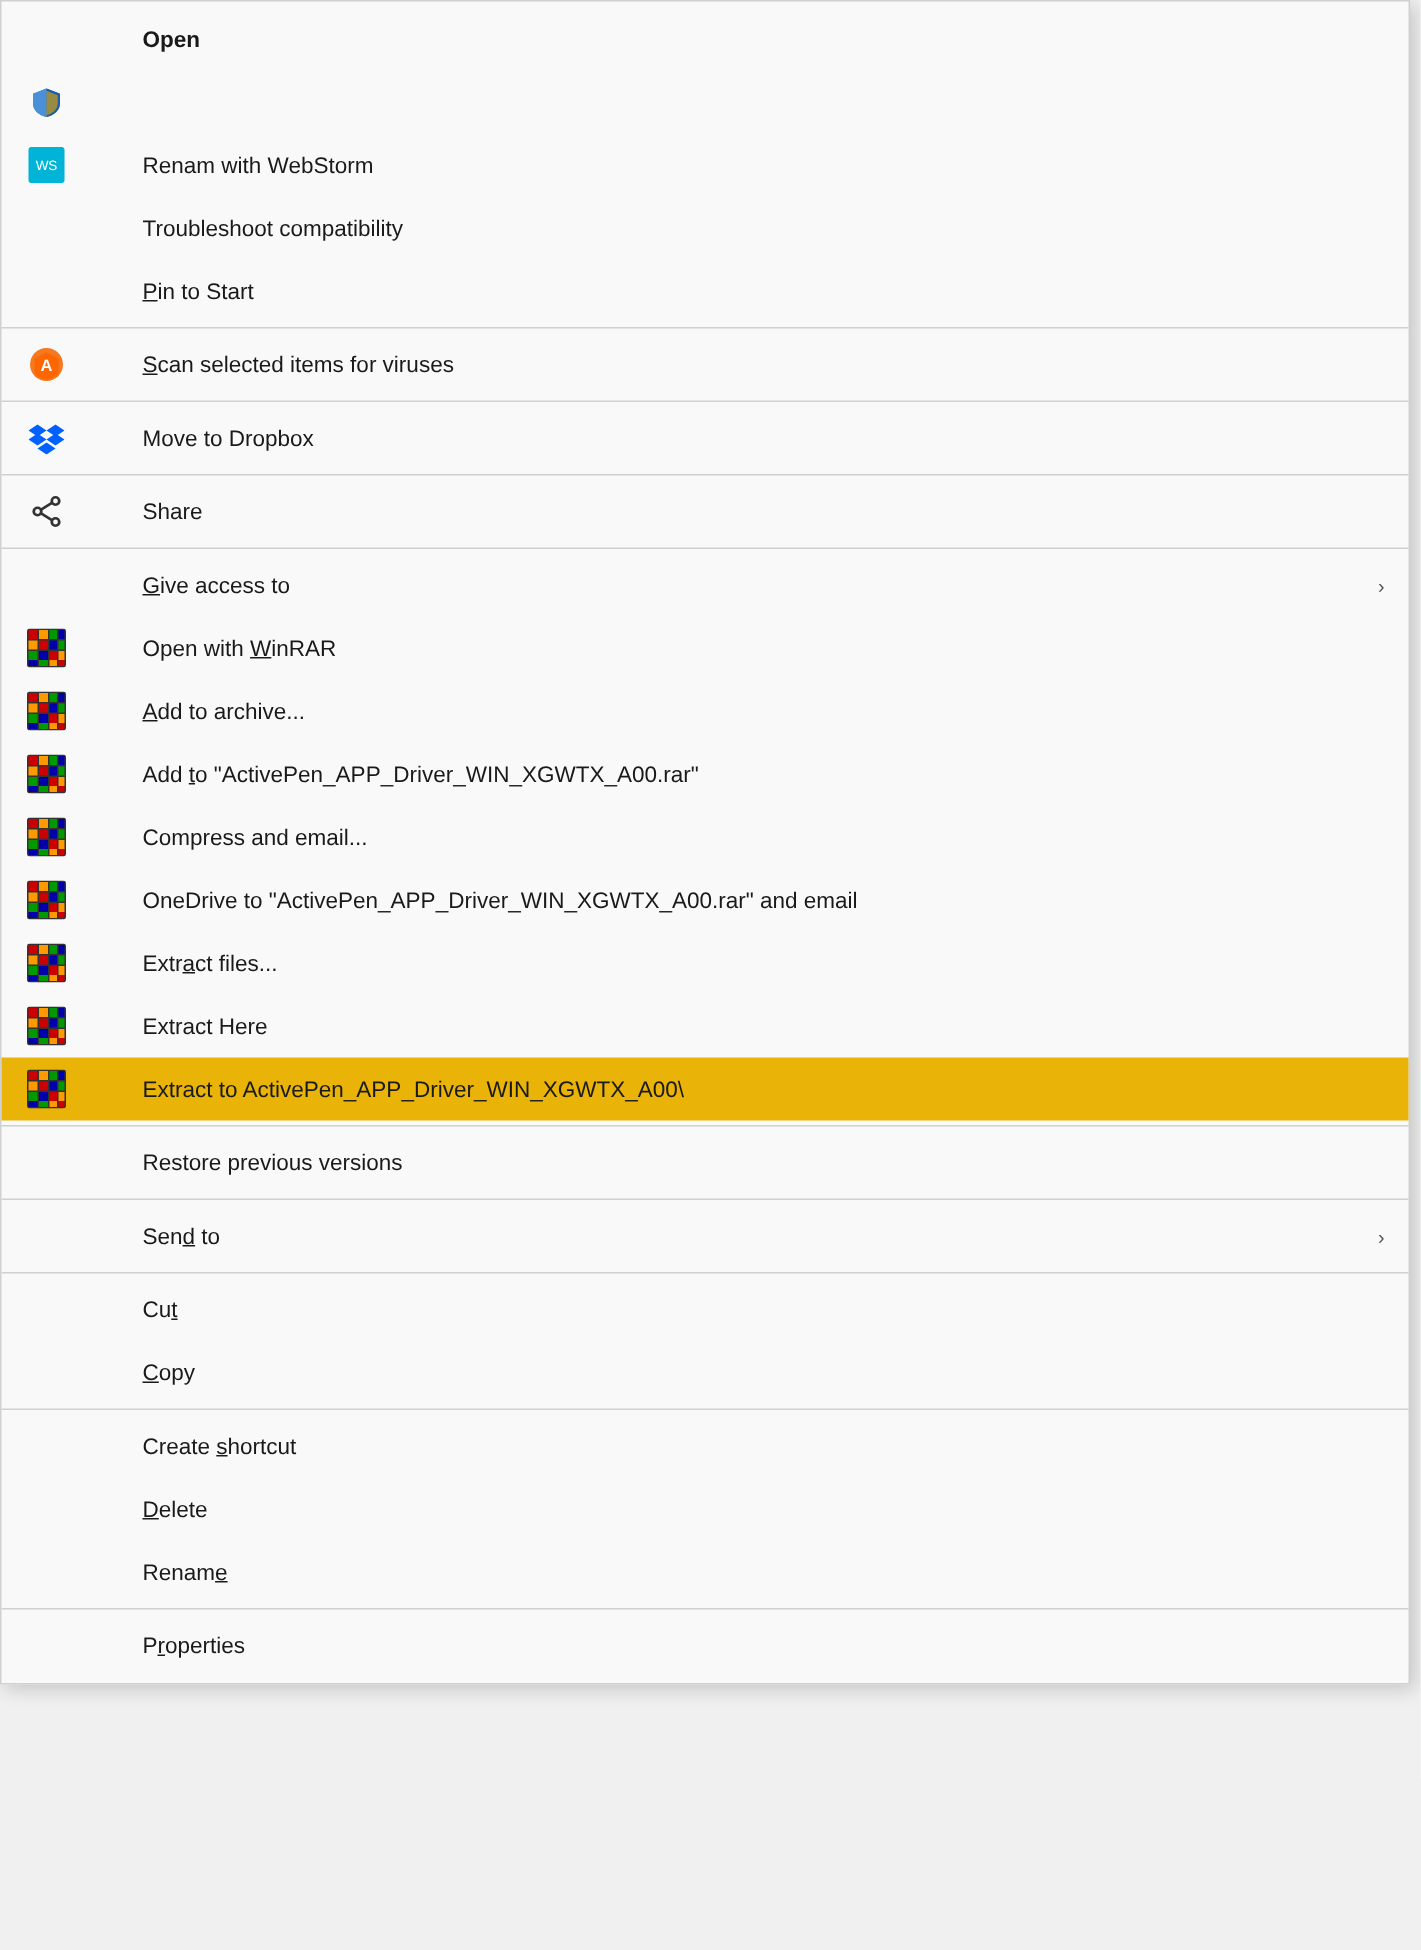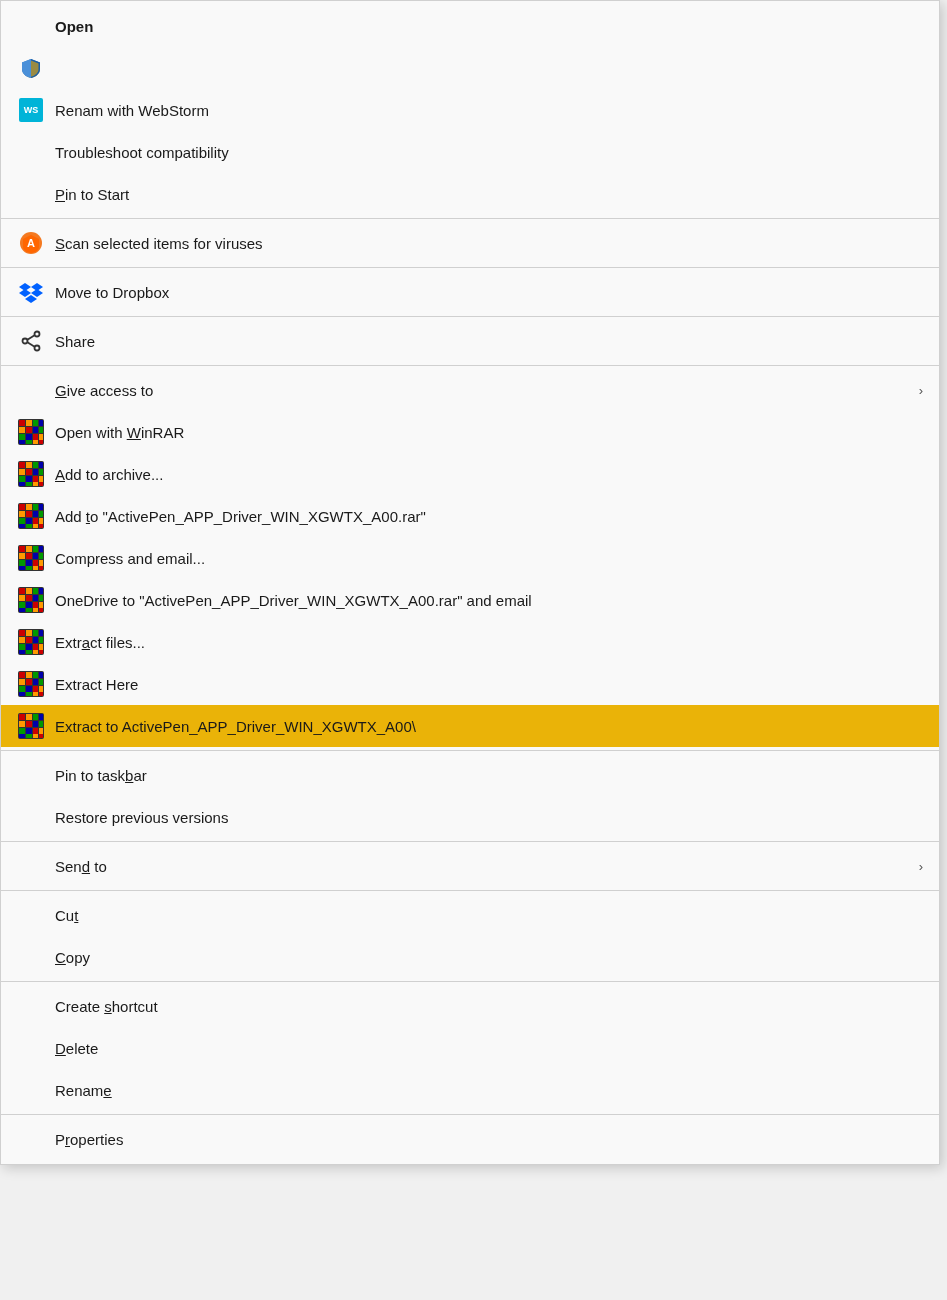--- a/index.html
+++ b/index.html
@@ -31,20 +31,21 @@
 
     .menu-item {
       display: flex;
       align-items: center;
       padding: 7px 16px 7px 16px;
       cursor: pointer;
       font-size: 15px;
       color: #1a1a1a;
       min-height: 38px;
       position: relative;
+      gap: 40px;
     }
 
     .menu-item.highlighted {
       background: #eab308;
     }
 
     .menu-item .icon {
       width: 28px;
       height: 28px;
       margin-right: 10px;
@@ -87,21 +88,21 @@
     
     .ws-icon {
       width: 24px;
       height: 24px;
       background: #00b4d8;
       border-radius: 2px;
       display: flex;
       align-items: center;
       justify-content: center;
       font-size: 9px;
-      font-weight: bold;
+      font-weight: normal;
       color: white;
       font-family: Arial;
       text-align: center;
     }
   </style>
 </head>
 <body>
 
 <div class="context-menu">
 
@@ -392,24 +393,20 @@
         <rect x="8" y="21" width="6" height="4" fill="#090"></rect>
         <rect x="15" y="21" width="5" height="4" fill="#f90"></rect>
         <rect x="21" y="21" width="4" height="4" fill="#c00"></rect>
       </svg>
     </div>
     <span class="label">Extract to ActivePen_APP_Driver_WIN_XGWTX_A00\</span>
   </div>
 
   <div class="separator"></div>
 
-  <div class="menu-item">
-    <div class="icon no-icon"></div>
-    <span class="label">Pin to task<span class="underline-char">b</span>ar</span>
-  </div>
 
   <div class="menu-item">
     <div class="icon no-icon"></div>
     <span class="label">Restore previous versions</span>
   </div>
 
   <div class="separator"></div>
 
   <div class="menu-item">
     <div class="icon no-icon"></div>

